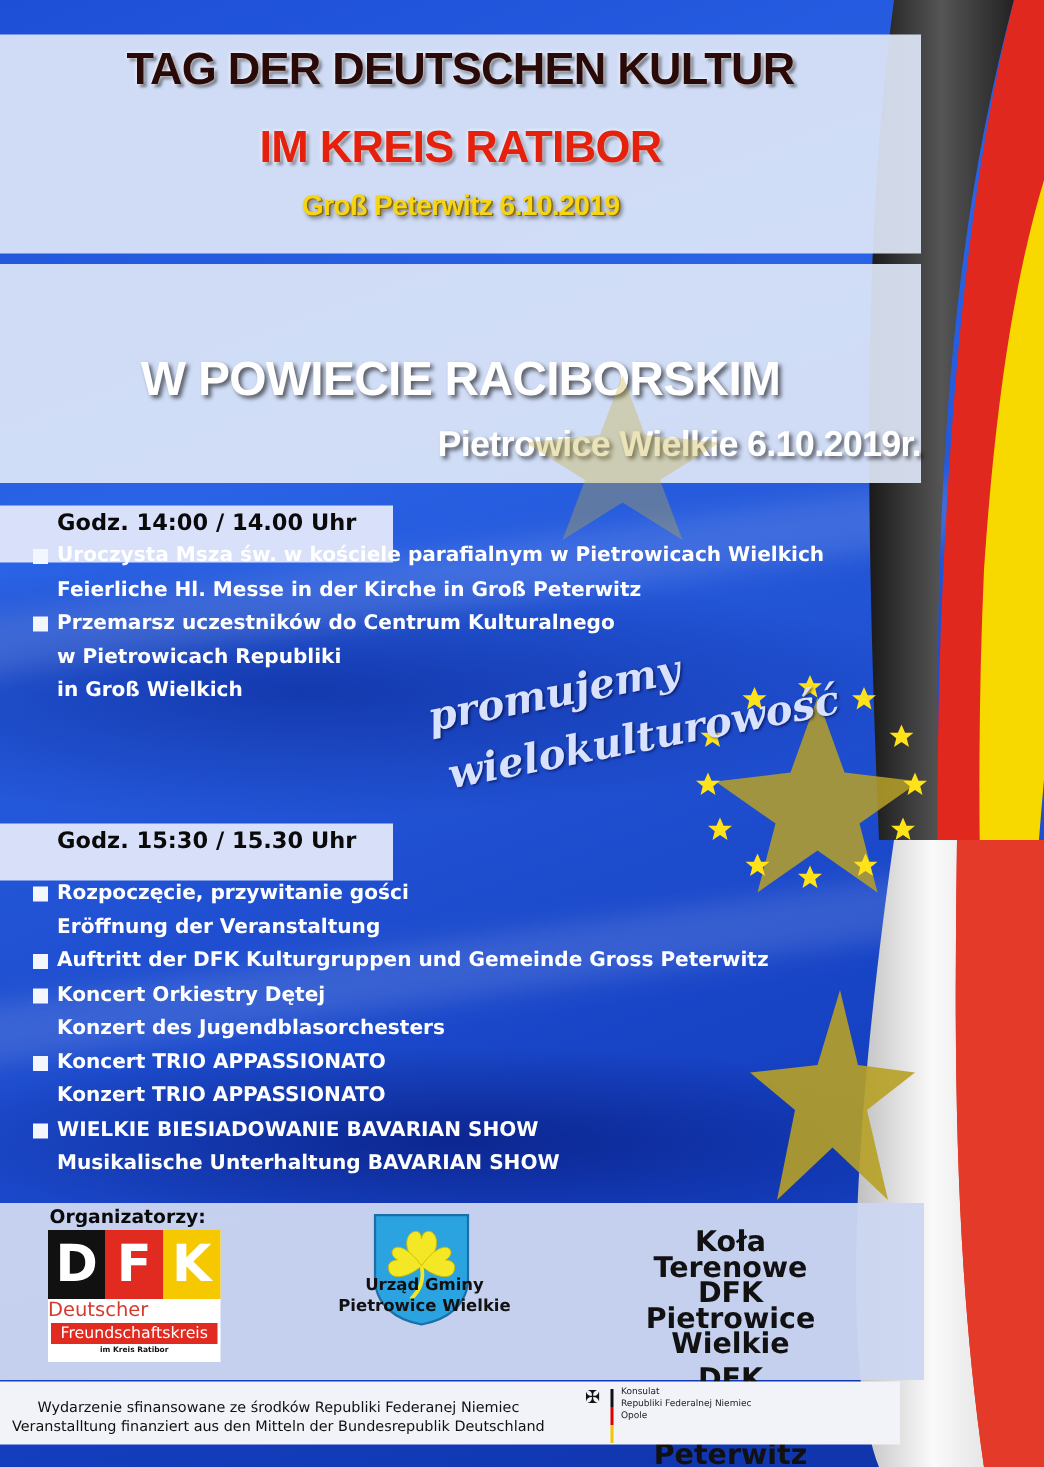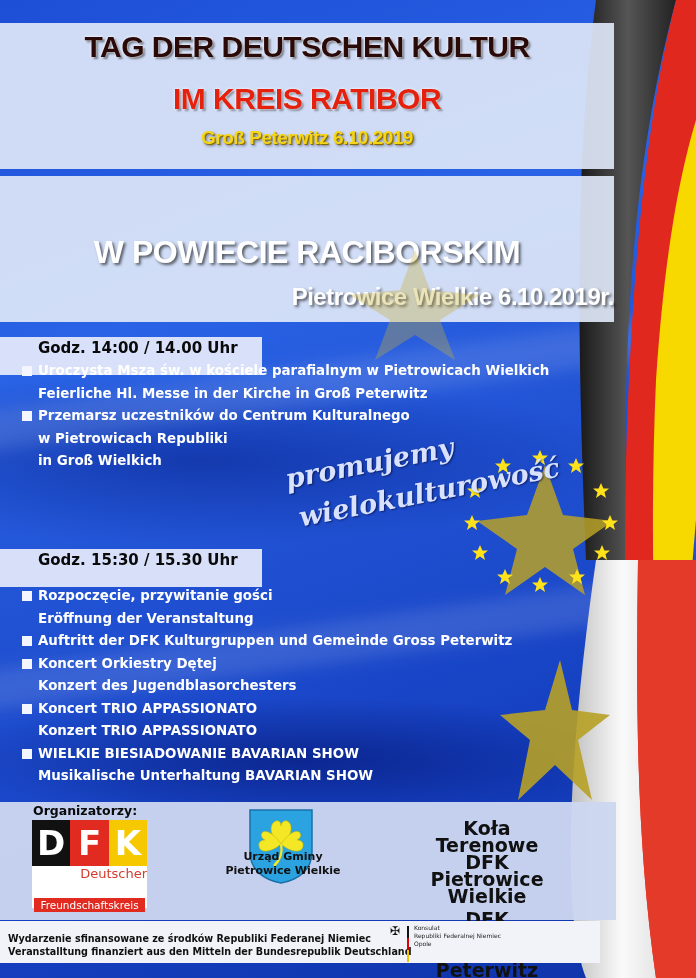--- a/index.html
+++ b/index.html
@@ -37,28 +37,28 @@
   .stars { position:absolute; left:445px; top:445px; width:180px; height:150px; }
   .big-star { position:absolute; }
   .ribbon { position:absolute; top:0; right:0; width:130px; height:978px; }
   .org-label { position:absolute; left:33px; top:803px; font-weight:bold; font-size:12.5px; color:#0a0a0a; }
   .dfk-logo { position:absolute; left:32px; top:820px; width:115px; height:88px; background:#fff; }
   .dfk-row { display:flex; height:46px; }
   .dfk-cell { flex:1; display:flex; align-items:center; justify-content:center; font-size:34px; font-weight:bold; color:#fff; }
   .dfk-cell.d { background:#111; }
   .dfk-cell.f { background:#e12a20; }
   .dfk-cell.k { background:#f6c800; }
-  .dfk-deutscher { text-align:right; color:#d53a2e; font-size:13px; line-height:16px; }
-  .dfk-freund { background:#e12a20; color:#fff; text-align:center; font-size:10.5px; line-height:14px; margin:16px 2px; }
+  .dfk-deutscher { text-align:left; color:#d53a2e; font-size:13px; line-height:16px; }
+  .dfk-freund { background:#e12a20; color:#fff; text-align:center; font-size:10.5px; line-height:14px; margin:0 2px; }
   .dfk-kreis { text-align:center; font-size:5px; font-weight:bold; color:#111; line-height:9px; }
   .gmina-crest { position:absolute; left:248px; top:808px; width:66px; height:76px; }
   .gmina-label { position:absolute; left:222px; top:850px; width:122px; text-align:center; font-weight:bold; font-size:11px; color:#111; line-height:14px; }
   .kola { position:absolute; left:372px; top:820px; width:150px; text-align:center; font-weight:bold; font-size:19px; color:#111; line-height:17px;margin-left:40px; }
   .kola .g2 { margin-top:6px; }
-  .footer-text { position:absolute; left:8px; top:932px; font-size:9.6px; font-weight:bold; color:#111; line-height:13px; }
+  .footer-text { position:absolute; left:8px; top:932px; font-size:9.6px; font-weight:normal; color:#111; line-height:13px;text-align:center; }
   .consulate { position:absolute; left:388px; top:924px; width:140px; height:36px; }
   .eagle { position:absolute; left:0; top:0; width:14px; height:14px; font-size:12px; line-height:14px; text-align:center; color:#111; }
   .flagbar { position:absolute; left:19px; top:2px; width:2px; height:36px; background:linear-gradient(#111 0 33%, #d00 33% 66%, #f2c500 66%); }
   .cons-text { position:absolute; left:26px; top:0; font-size:6px; line-height:8px; color:#222; }
 </style>
 </head>
 <body>
 
 <div class="poster">
 

